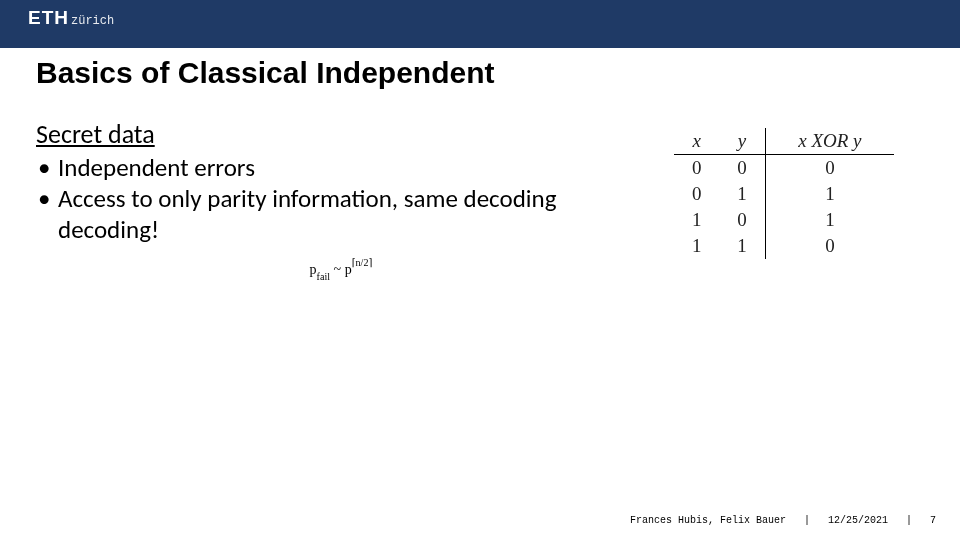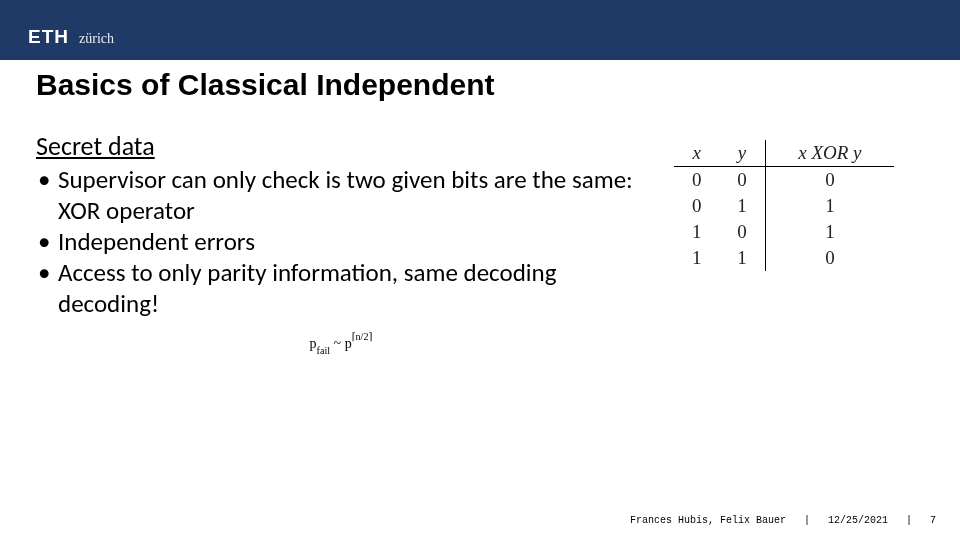--- a/index.html
+++ b/index.html
@@ -6,43 +6,43 @@
   body {
     width: 960px;
     height: 540px;
     background: #fff;
     font-family: Calibri, "Segoe UI", Arial, sans-serif;
     position: relative;
     overflow: hidden;
   }
   .header-bar {
     width: 100%;
-    height: 60px;
+    height: 48px;
     background: #1f3a66;
     display: flex;
-    align-items: flex-end;
+    align-items: center;
     padding: 0 0 12px 28px;
   }
   .eth-logo {
     display: flex;
     align-items: baseline;
     color: #fff;
     user-select: none;
   }
   .eth-bold {
     font-family: Arial, sans-serif;
     font-weight: 900;
     font-size: 19px;
     letter-spacing: 1px;
   }
   .eth-light {
-    font-family: Liberation Serif, serif;
+    font-family: Liberation Mono, monospace;
     font-weight: 300;
-    font-size: 14px;
-    margin-left: 10px;
+    font-size: 12px;
+    margin-left: 2px;
     opacity: 0.9;
   }
   .slide-title {
     font-family: Arial, "Helvetica Neue", sans-serif;
     font-weight: 700;
     font-size: 30px;
     color: #000;
     padding: 8px 0 0 36px;
   }
   .content-wrap {
@@ -133,21 +133,20 @@
     <span class="eth-light">zürich</span>
   </div>
 </div>
 
 <h1 class="slide-title">Basics of Classical Independent</h1>
 
 <div class="content-wrap">
   <div class="text-col">
     <div class="subhead">Secret data</div>
     <ul class="body-list">
-      <li>Supervisor can only check is two given bits are the same: XOR operator</li>
       <li>Independent errors</li>
       <li>Access to only parity information, same decoding decoding!</li>
     </ul>
     <div class="formula">
       <span>p</span><span class="sub">fail</span><span> ~ </span><span>p</span><span class="sup">⌈n/2⌉</span>
     </div>
   </div>
 
   <div class="xor-col">
     <table class="xor-table">

